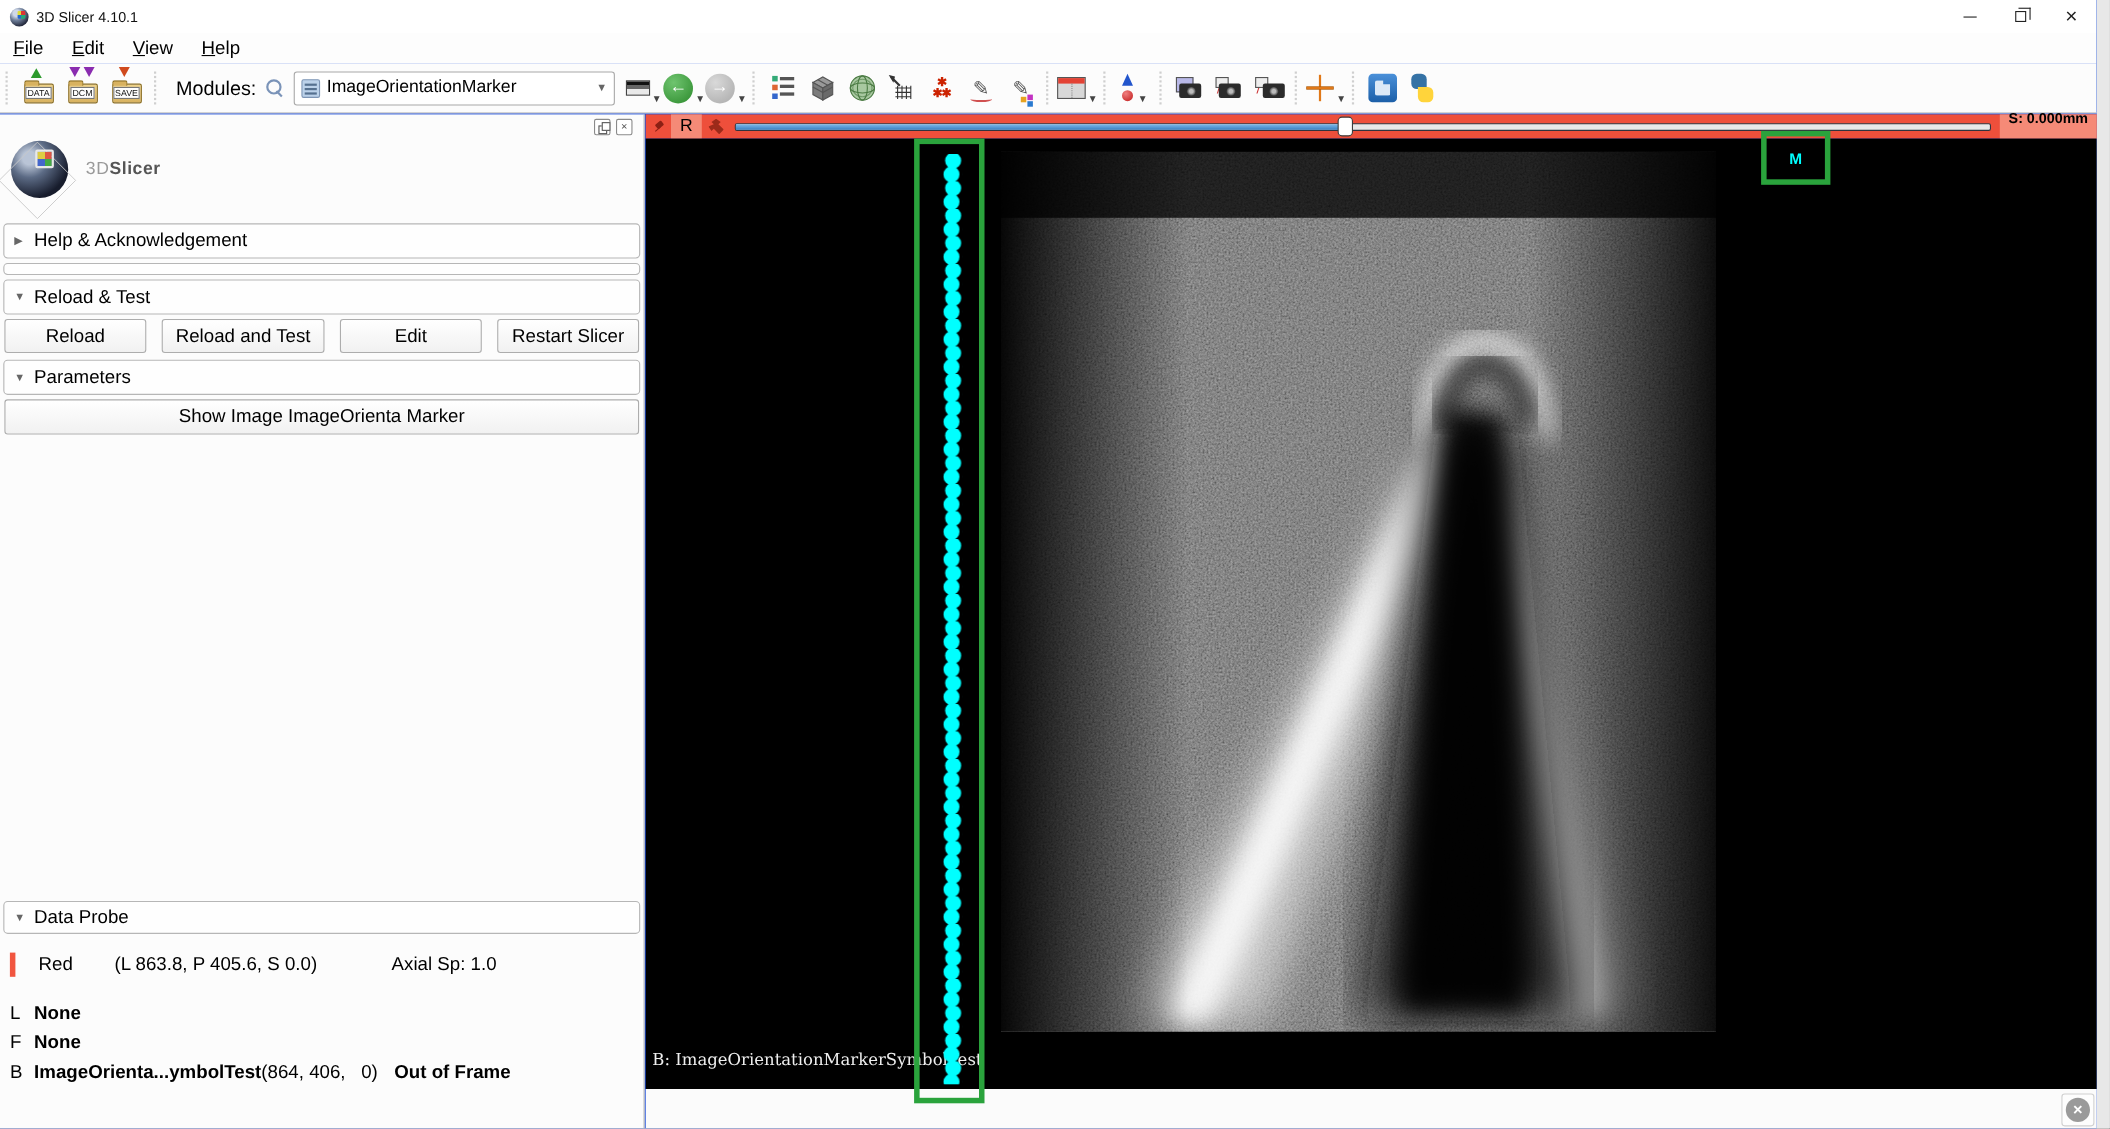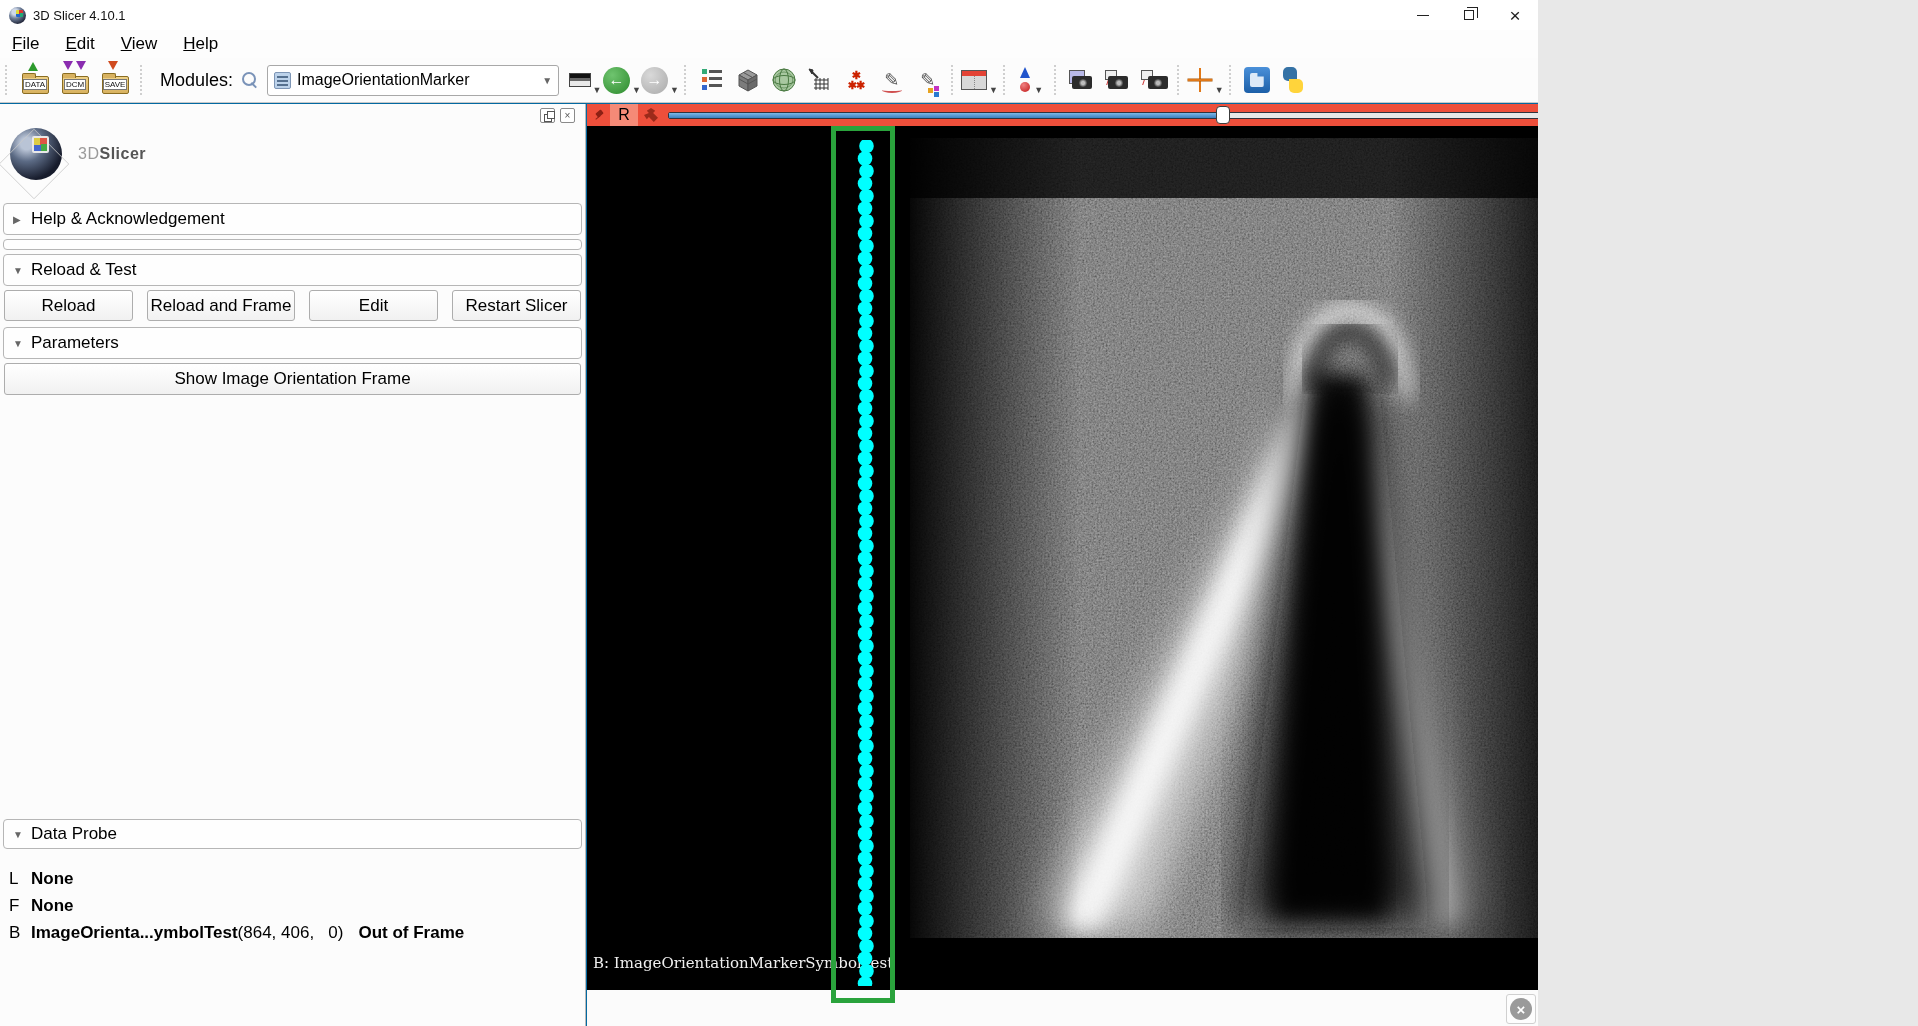--- a/index.html
+++ b/index.html
@@ -1,20 +1,20 @@
 <!DOCTYPE html>
 <html><head>
 <meta charset="utf-8">
 <style>
   * { margin:0; padding:0; box-sizing:border-box; }
   html,body { background:#e8e8e8; }
   #app {
-    position:relative; width:1538px; height:1026px;
+    position:relative; width:1906px; height:1026px;
     font-family:"Liberation Sans", sans-serif;
-    background:#0369a1; overflow:hidden;
+    background:#1d4ed8; overflow:hidden;
     -webkit-font-smoothing:antialiased;
   }
   .u { text-decoration:underline; }
 
   
   .titlebar { position:absolute; left:0; top:0; width:100%; height:30px; background:#ffffff; display:flex; align-items:center; }
   .app-icon { width:17px; height:17px; border-radius:50%; margin:0 7px 0 9px;
     background:radial-gradient(circle at 35% 30%, #cfd8e8 0 18%, #6f7f9a 40%, #23283b 75%); position:relative; }
   .app-icon::after { content:""; position:absolute; left:7px; top:3px; width:7px; height:7px; background:
     conic-gradient(#d33 0 25%, #2a7 0 50%, #26c 0 75%, #dd3 0 100%); border-radius:1px; }
@@ -331,42 +331,48 @@
       <div class="gbox thinbox"></div>
 
       <div class="gbox">
         <div class="ghead">
             <span class="arr">▼</span>
             <span>Reload &amp; Test</span>
           </div>
       </div>
       <div class="btn-row">
         <div class="btn">Reload</div>
-        <div class="btn wide">Reload and Frame</div>
+        <div class="btn wide">Reload and Test</div>
         <div class="btn">Edit</div>
         <div class="btn">Restart Slicer</div>
       </div>
 
       <div class="gbox">
         <div class="ghead">
             <span class="arr">▼</span>
             <span>Parameters</span>
           </div>
       </div>
-      <div class="btn full-btn">Show Image Orientation Frame</div>
+      <div class="btn full-btn">Show Image ImageOrienta Marker</div>
     </div>
 
     <div class="dataprobe">
       <div class="gbox">
         <div class="ghead" style="height:28px;">
             <span class="arr">▼</span>
             <span>Data Probe</span>
           </div>
       </div>
       <div class="dp-content">
+        <div class="dp-slice-row">
+          <span class="dp-chip"></span>
+          <span class="dp-name">Red</span>
+          <span class="dp-ras">(L 863.8, P 405.6, S 0.0)</span>
+          <span>Axial Sp: 1.0</span>
+        </div>
         <div class="dp-layer">
           <span class="dp-l">L</span>
           <span class="dp-bold">None</span>
         </div>
         <div class="dp-layer">
           <span class="dp-l">F</span>
           <span class="dp-bold">None</span>
         </div>
         <div class="dp-layer">
           <span class="dp-l">B</span>

